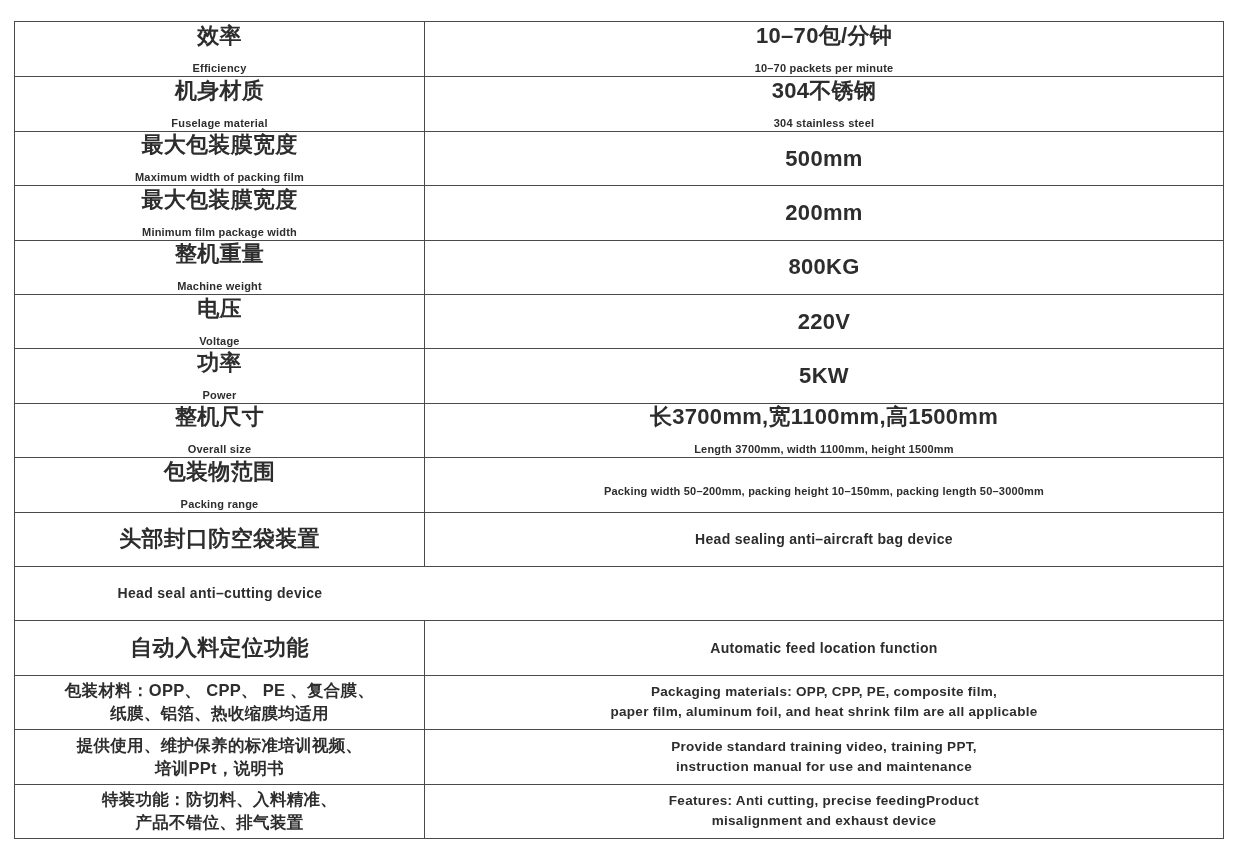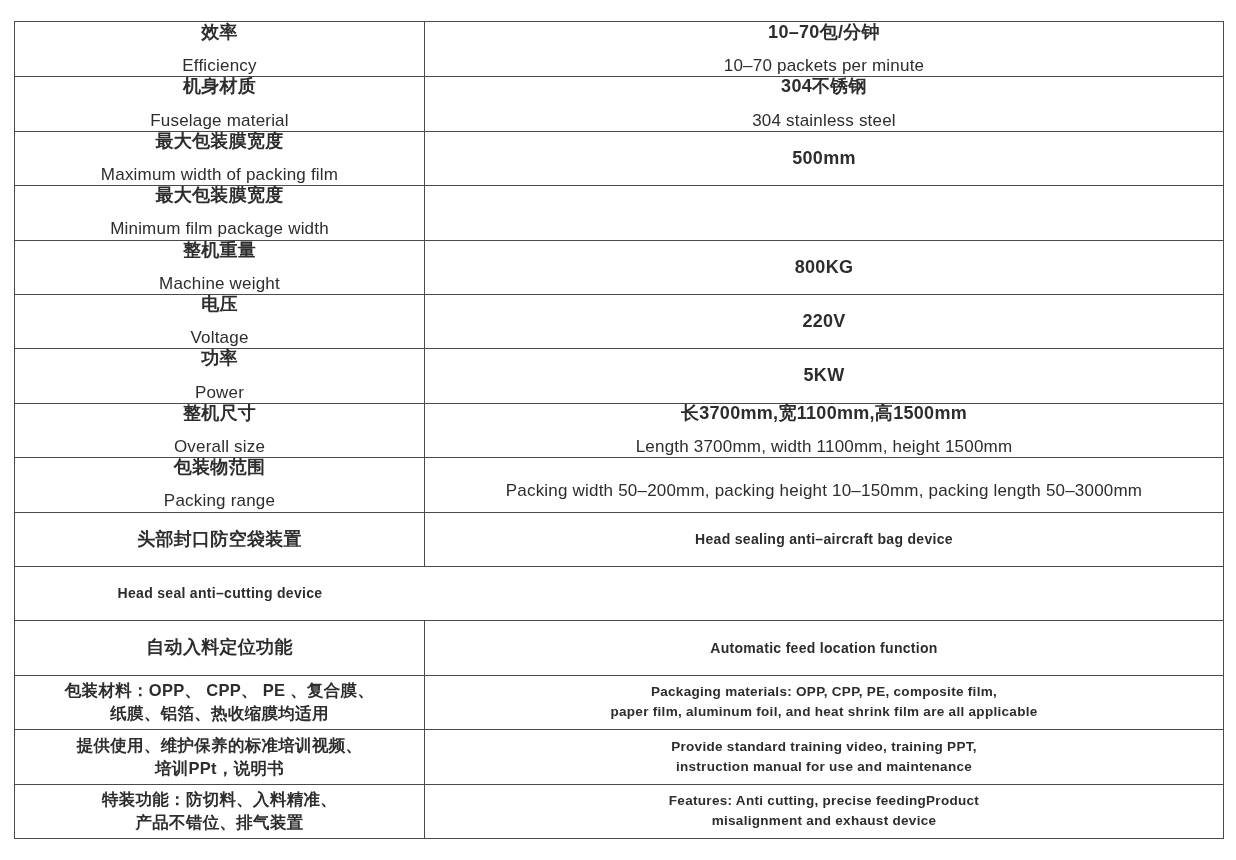--- a/index.html
+++ b/index.html
@@ -40,28 +40,28 @@
     align-items: center;
     justify-content: center;
     text-align: center;
     padding: 2px 10px;
     box-sizing: border-box;
     min-height: 0;
   }
   .cell.left { border-right: 1px solid #4a4a4a; }
   .main {
     font-weight: bold;
-    font-size: 18px;
+    font-size: 22px;
     line-height: 1.18;
     white-space: pre-line;
     letter-spacing: 0.3px;
   }
   .sub {
-    font-weight: normal;
-    font-size: 17px;
+    font-weight: bold;
+    font-size: 11px;
     line-height: 1.3;
     margin-top: 12px;
     white-space: pre-line;
     letter-spacing: 0.2px;
   }
   .main:empty, .sub:empty { display: none; }
   
   .row.en1 .cell.right .main { font-size: 14px; }
   
   .row.en2 .cell.right .main { font-size: 13.5px; line-height: 1.5; }
@@ -105,20 +105,24 @@
         <div class="main">500mm</div>
 
       </div>
     </div>
 
     <div class="row">
       <div class="cell left">
         <div class="main">最大包装膜宽度</div>
         <div class="sub">Minimum film package width</div>
       </div>
+      <div class="cell right">
+        <div class="main">200mm</div>
+
+      </div>
     </div>
 
     <div class="row">
       <div class="cell left">
         <div class="main">整机重量</div>
         <div class="sub">Machine weight</div>
       </div>
       <div class="cell right">
         <div class="main">800KG</div>
 

